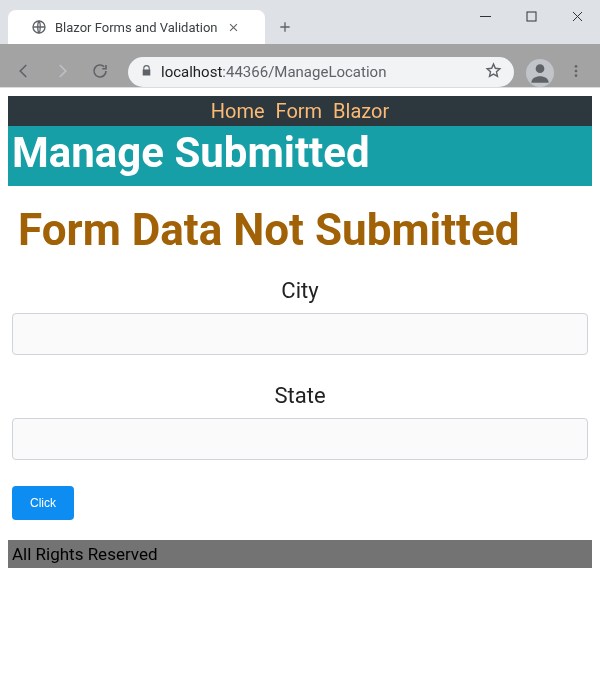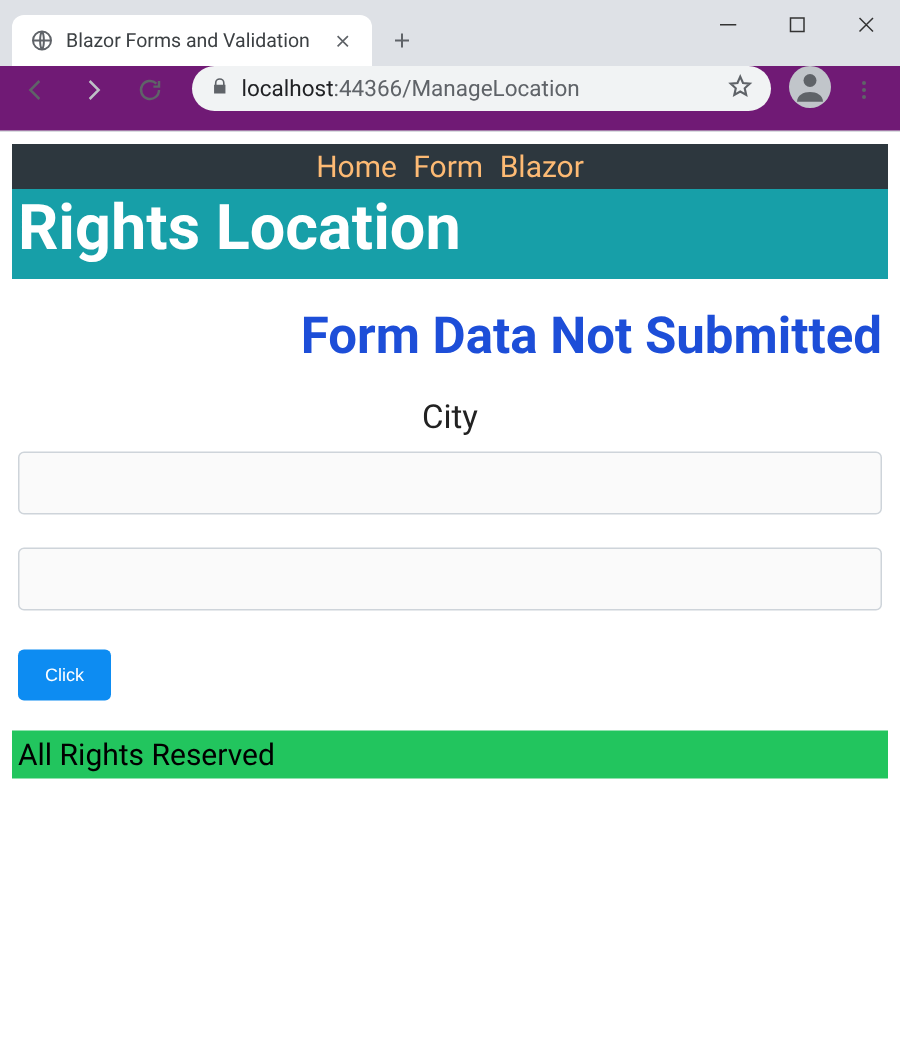--- a/index.html
+++ b/index.html
@@ -26,21 +26,21 @@
       height: 44px;
       padding-left: 8px;
     }
     .tab {
       background: #fff;
       height: 34px;
       min-width: 240px;
       border-radius: 8px 8px 0 0;
       display: flex;
       align-items: center;
-      padding: 0 12px;
+      padding: 0 23px;
       gap: 8px;
       font-size: 13px;
       color: #3c4043;
       position: relative;
     }
     .tab .favicon {
       width: 16px;
       height: 16px;
       flex-shrink: 0;
     }
@@ -80,24 +80,24 @@
     .window-controls > div {
       width: 46px;
       height: 32px;
       display: flex;
       align-items: center;
       justify-content: center;
       color: #333;
       cursor: pointer;
     }
     .toolbar {
-      background: #701a75;
+      background: #a3a3a3;
       height: 44px;
       display: flex;
-      align-items: flex-start;
+      align-items: flex-end;
       padding: 0 8px;
       gap: 6px;
       border-bottom: 1px solid #dadce0;
     }
     .nav-btn {
       width: 32px;
       height: 32px;
       display: flex;
       align-items: center;
       justify-content: center;
@@ -167,25 +167,24 @@
       color: #fff;
       font-size: 42px;
       font-weight: 700;
       padding: 4px 4px 10px 4px;
       line-height: 1.1;
     }
     .form-area {
       padding: 10px 4px 0 4px;
     }
     .status-msg {
-      color: #1d4ed8;
-      font-size: 34px;
+      color: #a16207;
+      font-size: 44px;
       font-weight: 700;
       padding: 8px 0 16px 6px;
-      text-align: right;
     }
     .form-label {
       font-size: 22px;
       color: #222;
       margin-bottom: 10px;
       margin-top: 6px;
       text-align: center;
     }
     .form-input {
       width: 100%;
@@ -202,23 +201,23 @@
       color: #fff;
       border: none;
       border-radius: 4px;
       padding: 10px 18px;
       font-size: 12px;
       cursor: pointer;
       margin-top: 4px;
       margin-bottom: 20px;
     }
     .footer-bar {
-      background: #22c55e;
+      background: #737373;
       color: #000;
-      font-size: 20px;
+      font-size: 17px;
       padding: 4px 4px;
     }
   </style>
 </head>
 <body>
 
 <div class="browser-chrome">
   <div class="titlebar">
     <div class="tab-strip">
       <div class="tab">
@@ -308,28 +307,29 @@
   </div>
 </div>
 
 <div class="page-viewport">
   <div class="content-wrap">
     <div class="nav-bar">
       <a>Home</a>
       <a>Form</a>
       <a>Blazor</a>
     </div>
-    <h1 class="page-heading">Rights Location</h1>
+    <h1 class="page-heading">Manage Submitted</h1>
 
     <div class="form-area">
       <div class="status-msg">Form Data Not Submitted</div>
 
       <div class="form-label">City</div>
       <input class="form-input" type="text" value="" style="">
 
+      <div class="form-label">State</div>
       <input class="form-input" type="text" value="" style="">
 
       <button class="submit-btn">Click</button>
     </div>
 
     <div class="footer-bar">All Rights Reserved</div>
   </div>
 </div>
 
 </body></html>

